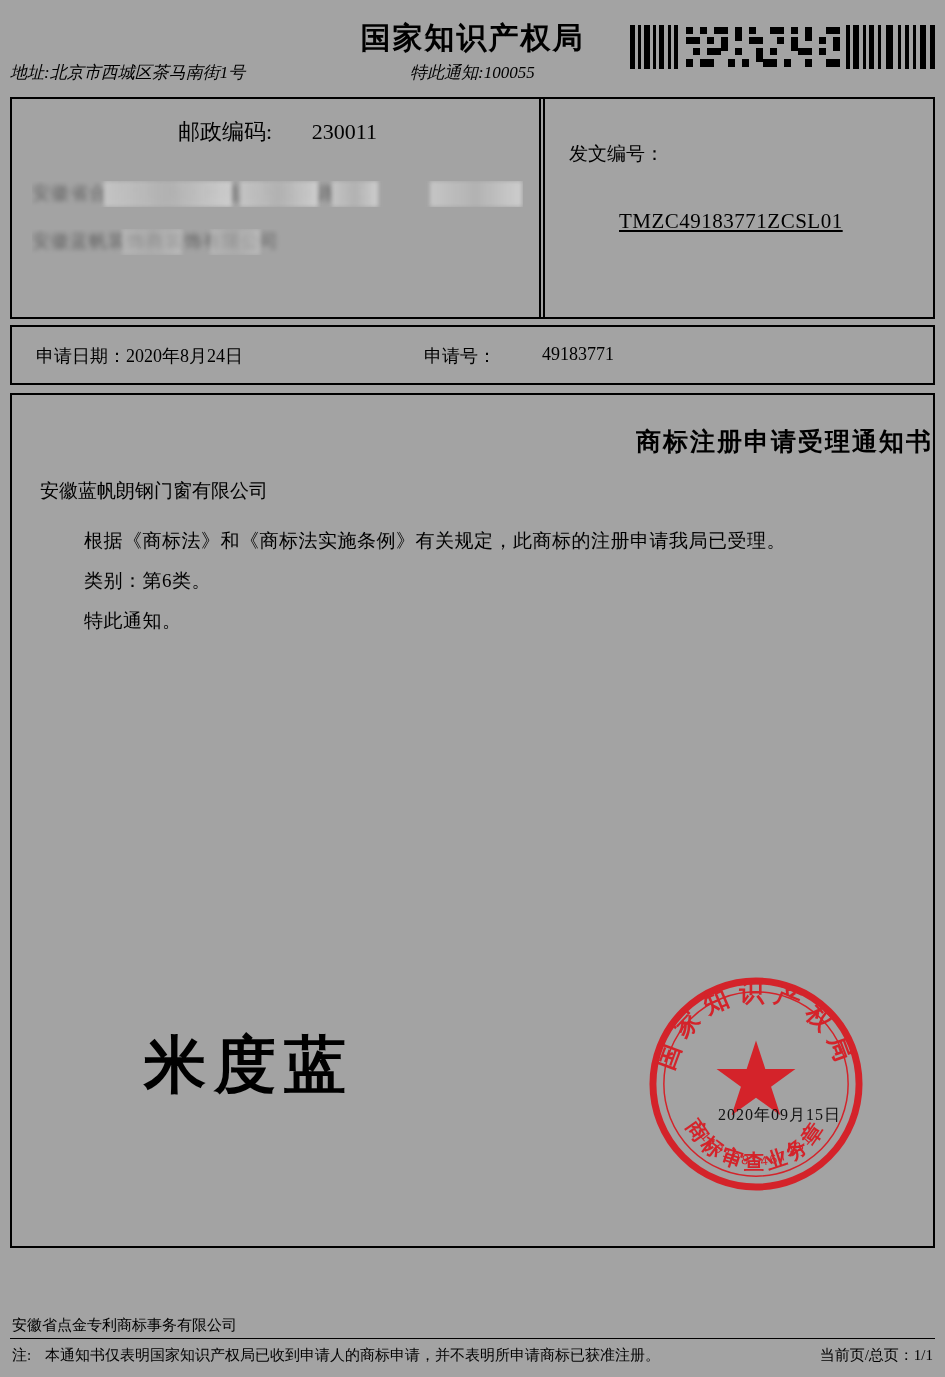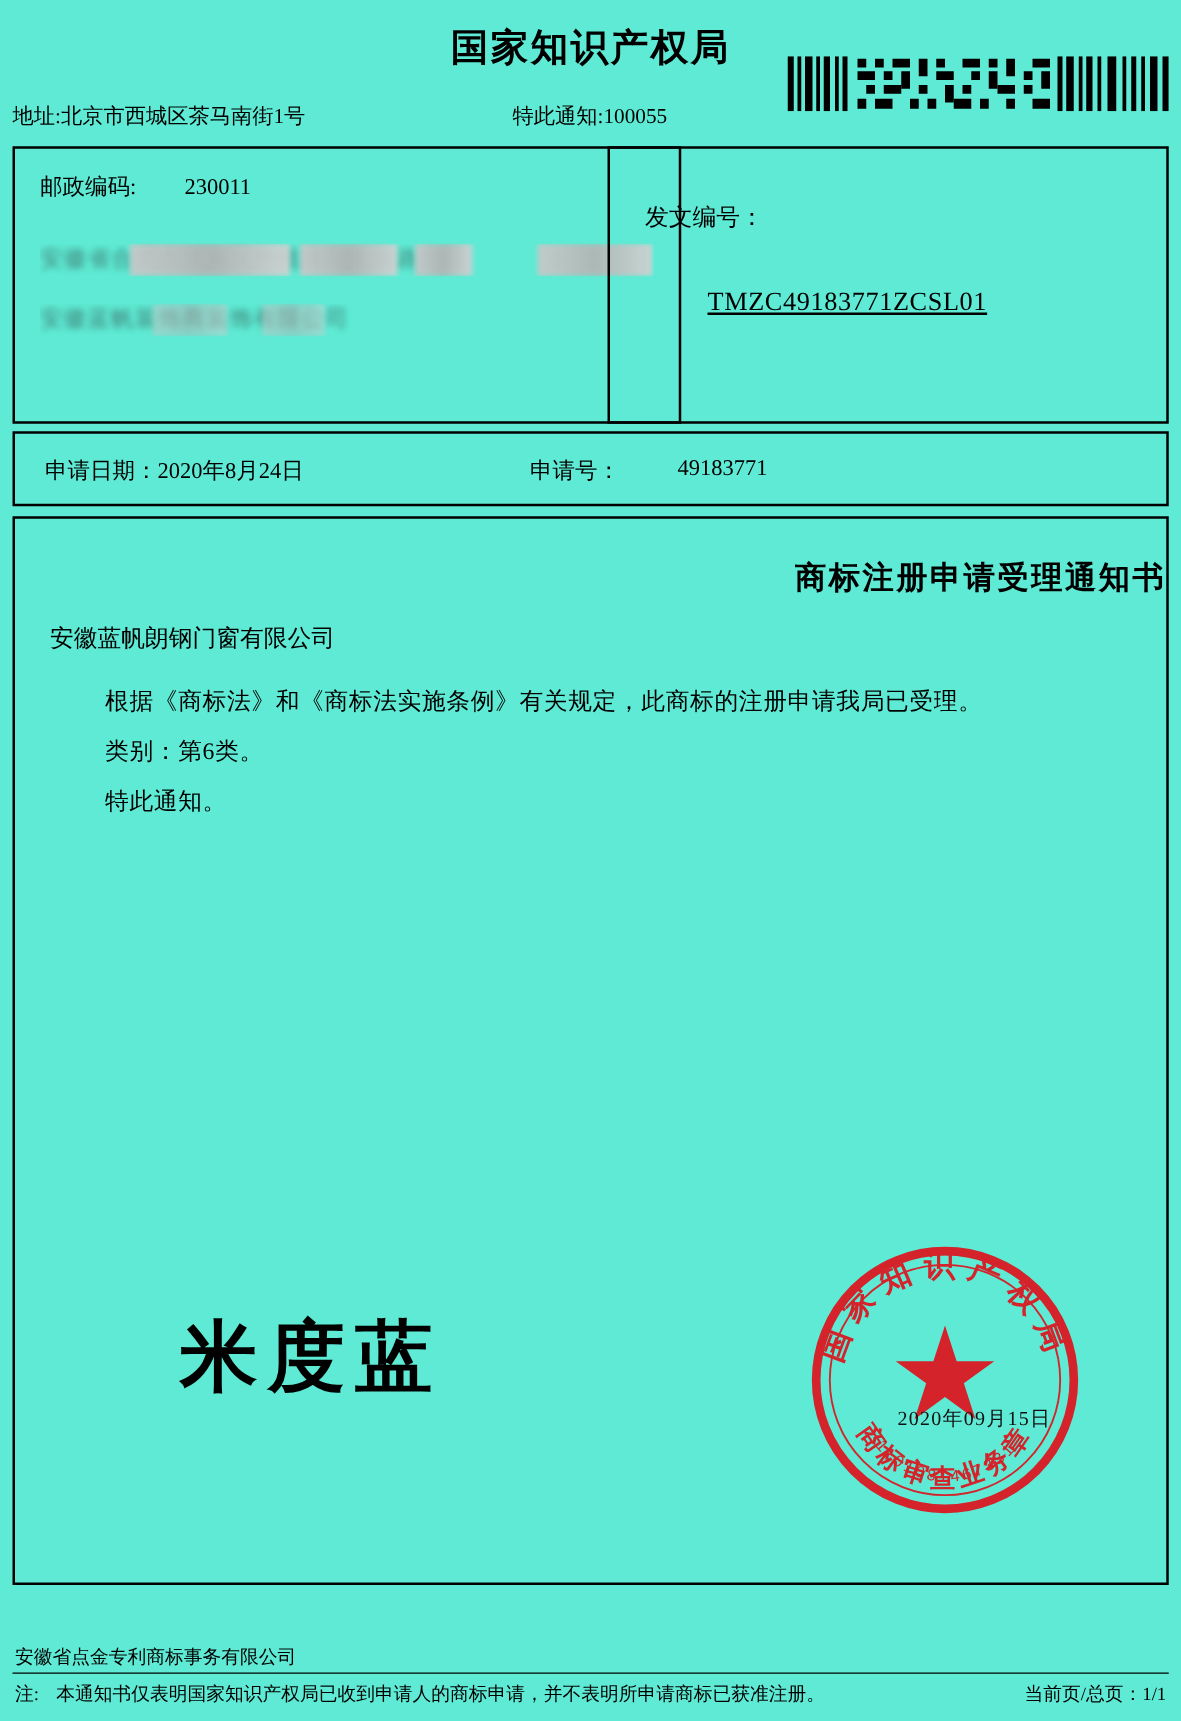--- a/index.html
+++ b/index.html
@@ -9,37 +9,38 @@
   }
   body {
     font-family: "Liberation Serif", "DejaVu Serif", serif;
     color: #000;
   }
   .page {
     position: relative;
     width: 945px;
     height: 1377px;
     margin: 0 auto;
-    background: #5eead4;
+    background: #a3a3a3;
     overflow: hidden;
   }
 
   
   .doc-title {
     text-align: center;
     font-size: 30px;
     font-weight: bold;
     letter-spacing: 2px;
     padding-top: 18px;
     font-family: "Liberation Serif", "DejaVu Serif", serif;
   }
   .header-row {
     position: relative;
     height: 30px;
-    margin-top: 22px;
+    margin-top: 2px;
+    font-style: italic;
   }
   .addr {
     position: absolute;
     left: 10px;
     top: 0;
     font-size: 17px;
   }
   .zipline {
     position: absolute;
     left: 410px;
@@ -70,28 +71,29 @@
     top: 0;
     width: 535px;
     height: 222px;
     padding: 18px 20px;
     box-sizing: border-box;
   }
   .num-box {
     position: absolute;
     right: 0;
     top: 0;
-    width: 449px;
+    width: 396px;
     height: 222px;
     padding: 42px 28px;
     box-sizing: border-box;
   }
   .kv {
-    font-size: 18px;
+    font-size: 22px;
     margin-bottom: 8px;
+    text-align: center;
   }
   .kv .k { display: inline-block; }
   .kv .v { display: inline-block; margin-left: 34px; }
 
   .redact {
     position: relative;
     height: 26px;
     margin: 18px 0 0 0;
     overflow: hidden;
     color: #2b2b2b;

